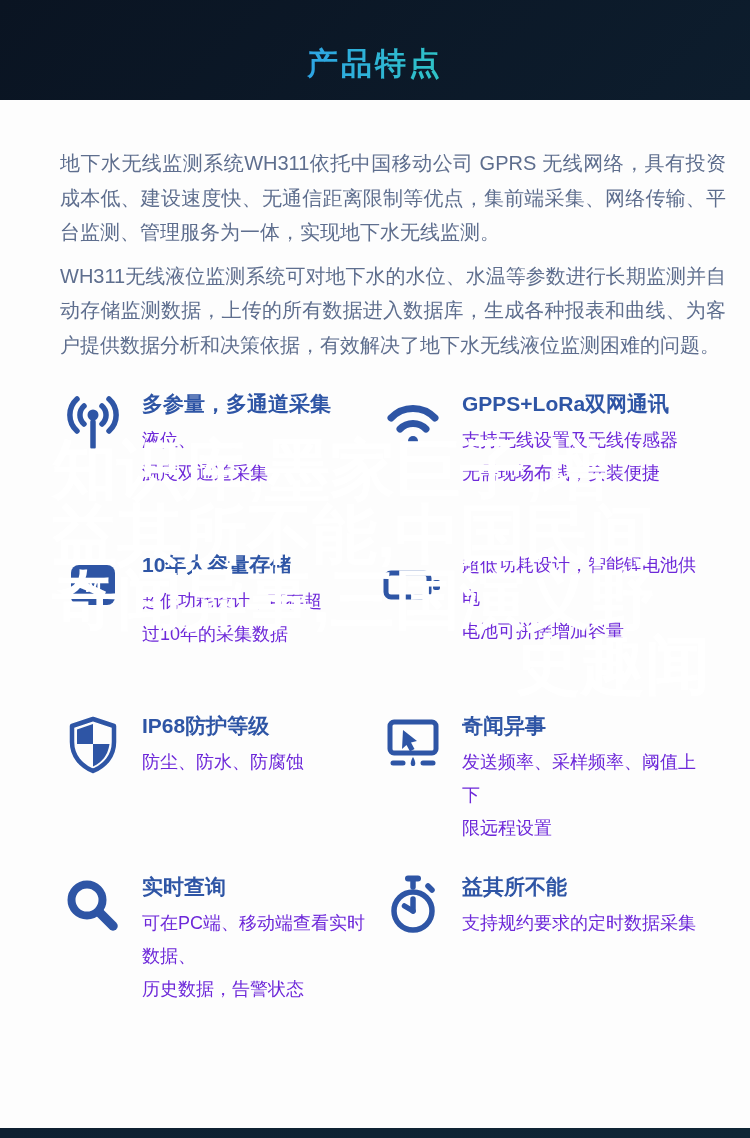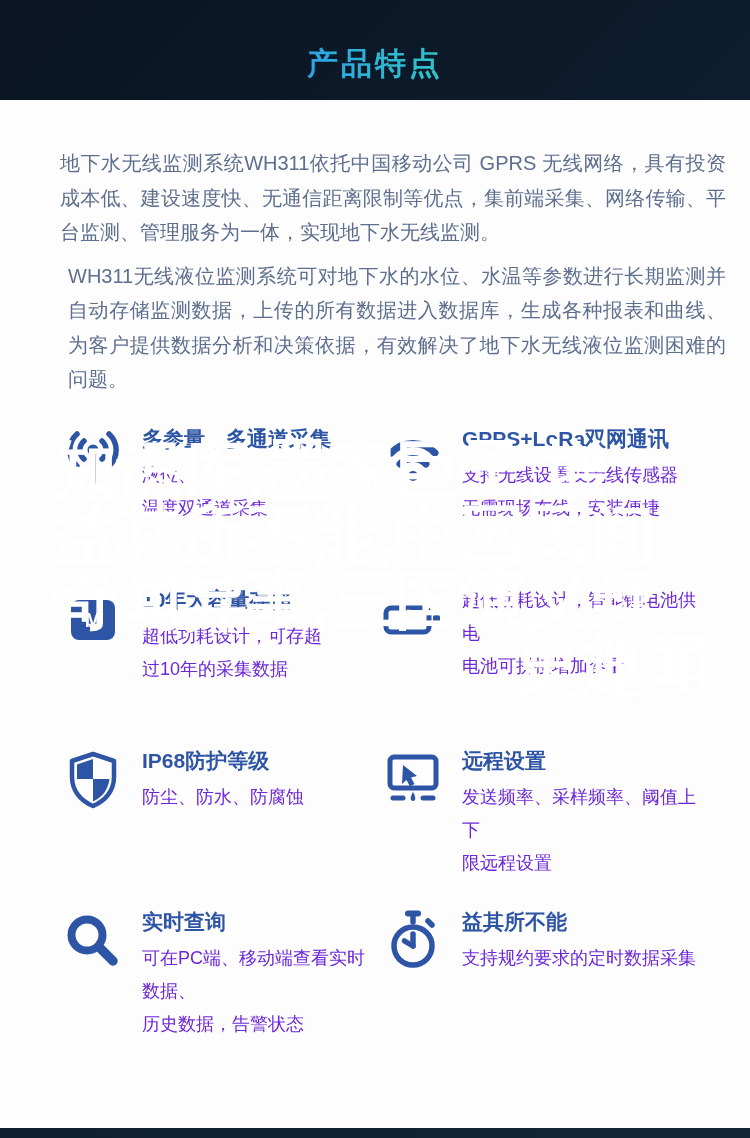--- a/index.html
+++ b/index.html
@@ -37,21 +37,21 @@
   .intro{
     padding:46px 24px 0 60px;
   }
   .intro p{
     margin:0;
     font-size:20px;
     line-height:34.5px;
     color:#5e6e8e;
     text-align:justify;
   }
-  .intro p + p{margin-top:9px;margin-left:8px;}
+  .intro p + p{margin-top:9px;}
   .features{
     margin:26px 0 0 60px;
     display:grid;
     grid-template-columns:320px 320px;
     grid-auto-rows:161px;
   }
   .feature{
     display:flex;
     align-items:flex-start;
   }
@@ -190,21 +190,21 @@
         <span class="f-icon">
           <svg viewBox="0 0 64 64" fill="none" stroke="currentColor" stroke-width="5" stroke-linecap="round">
             <rect x="9" y="9" width="46" height="31" rx="4"></rect>
             <path d="M22 17 L36 28 L30 29.5 L33.5 36 L29 38.5 L25.5 32 L21 36 Z" fill="currentColor" stroke="none"></path>
             <path d="M12 50 H22"></path>
             <path d="M42 50 H52"></path>
             <path d="M32 44 C29 49 29 53 32 53 C35 53 35 49 32 44 Z" fill="currentColor" stroke="none"></path>
           </svg>
         </span>
         <div class="f-body">
-          <div class="f-title">远程设置</div>
+          <div class="f-title">奇闻异事</div>
           <div class="f-desc">发送频率、采样频率、阈值上下
 限远程设置</div>
         </div>
       </div>
 
       <div class="feature">
         <span class="f-icon">
           <svg viewBox="0 0 64 64" fill="none" stroke="currentColor" stroke-linecap="round">
             <circle cx="26" cy="26" r="15.5" stroke-width="8"></circle>
             <path d="M38.5 38.5 L52 52" stroke-width="9.5"></path>

